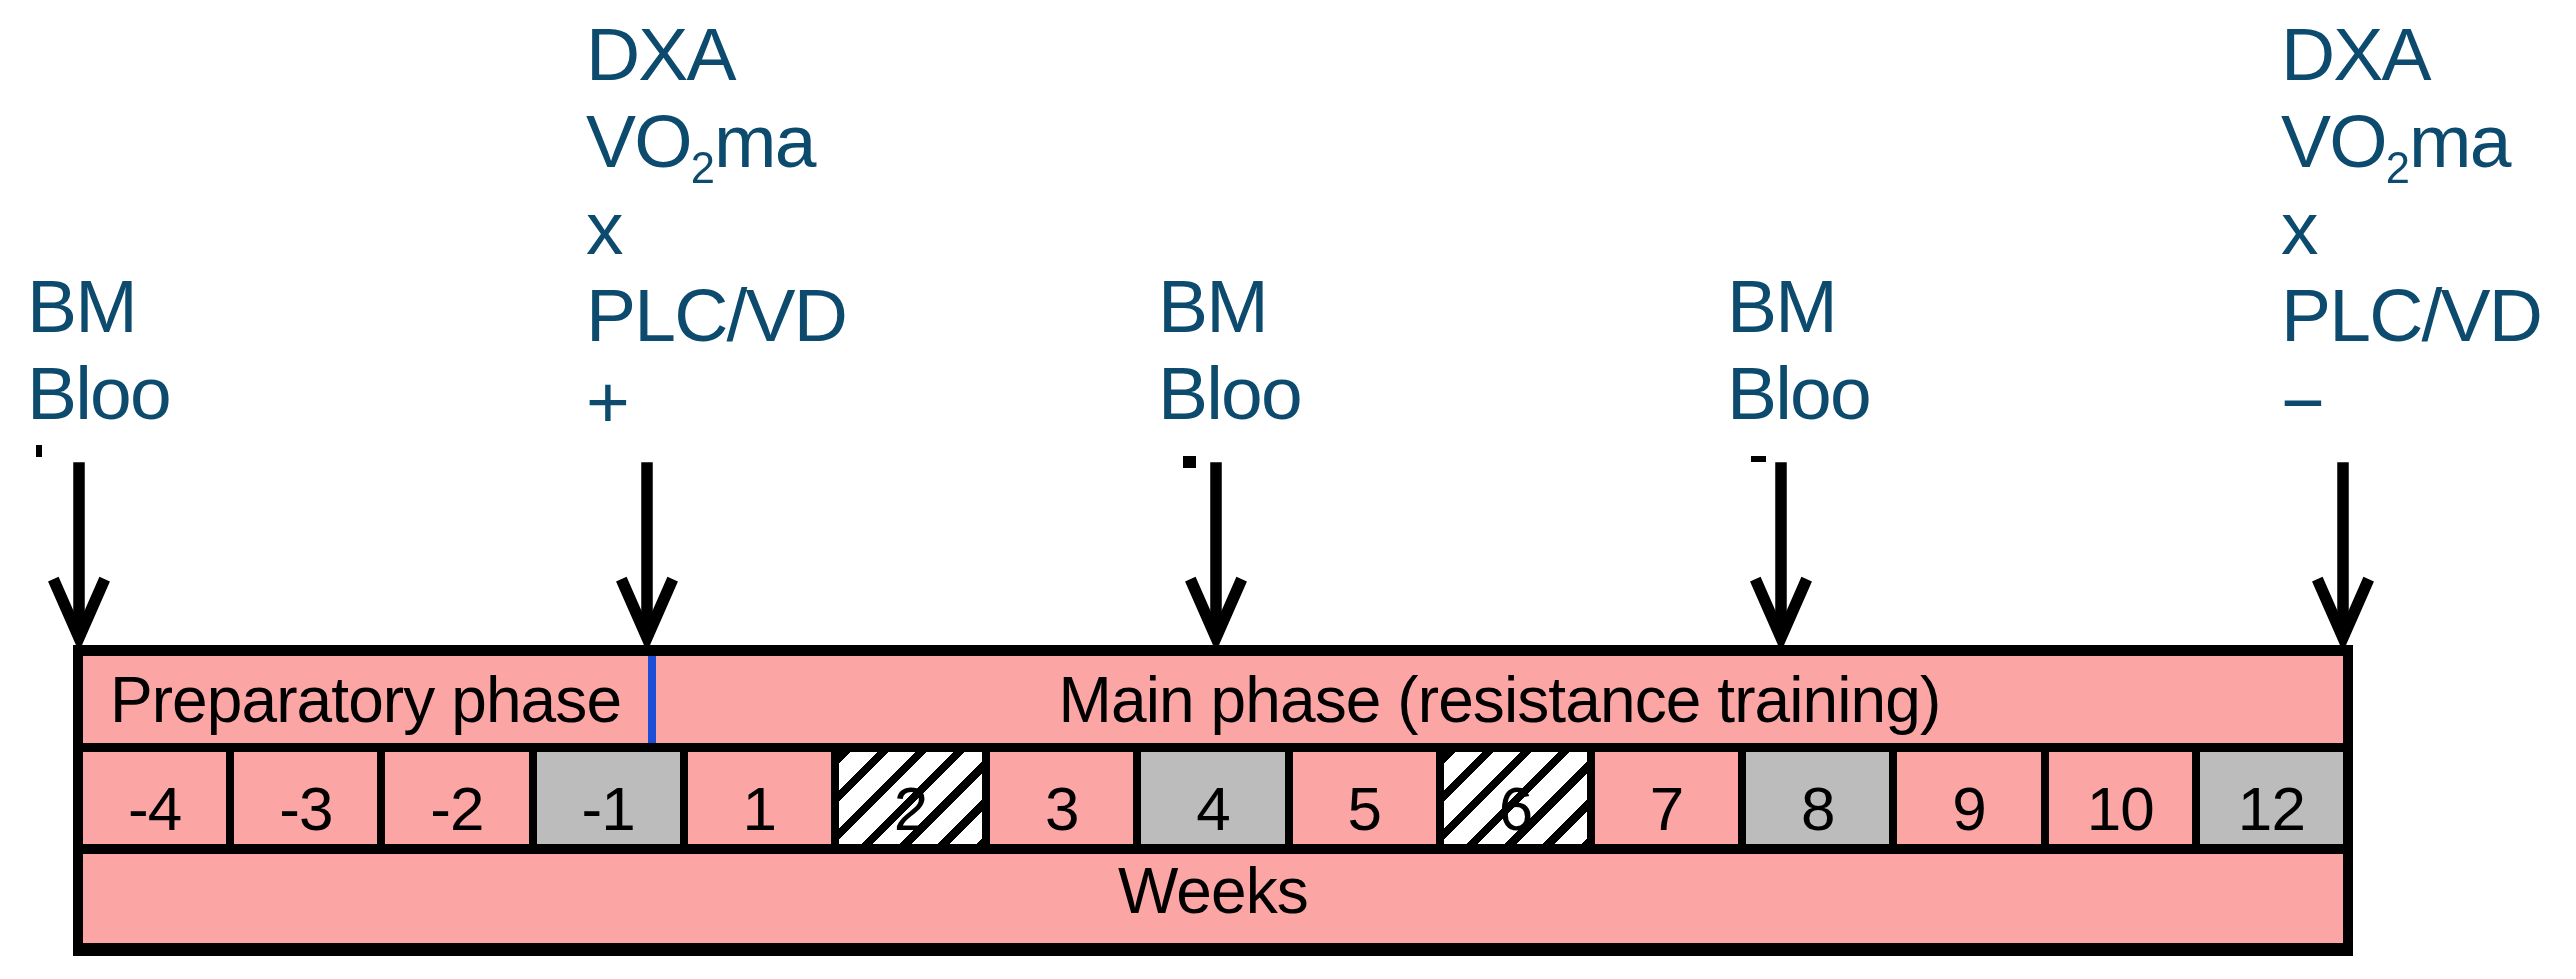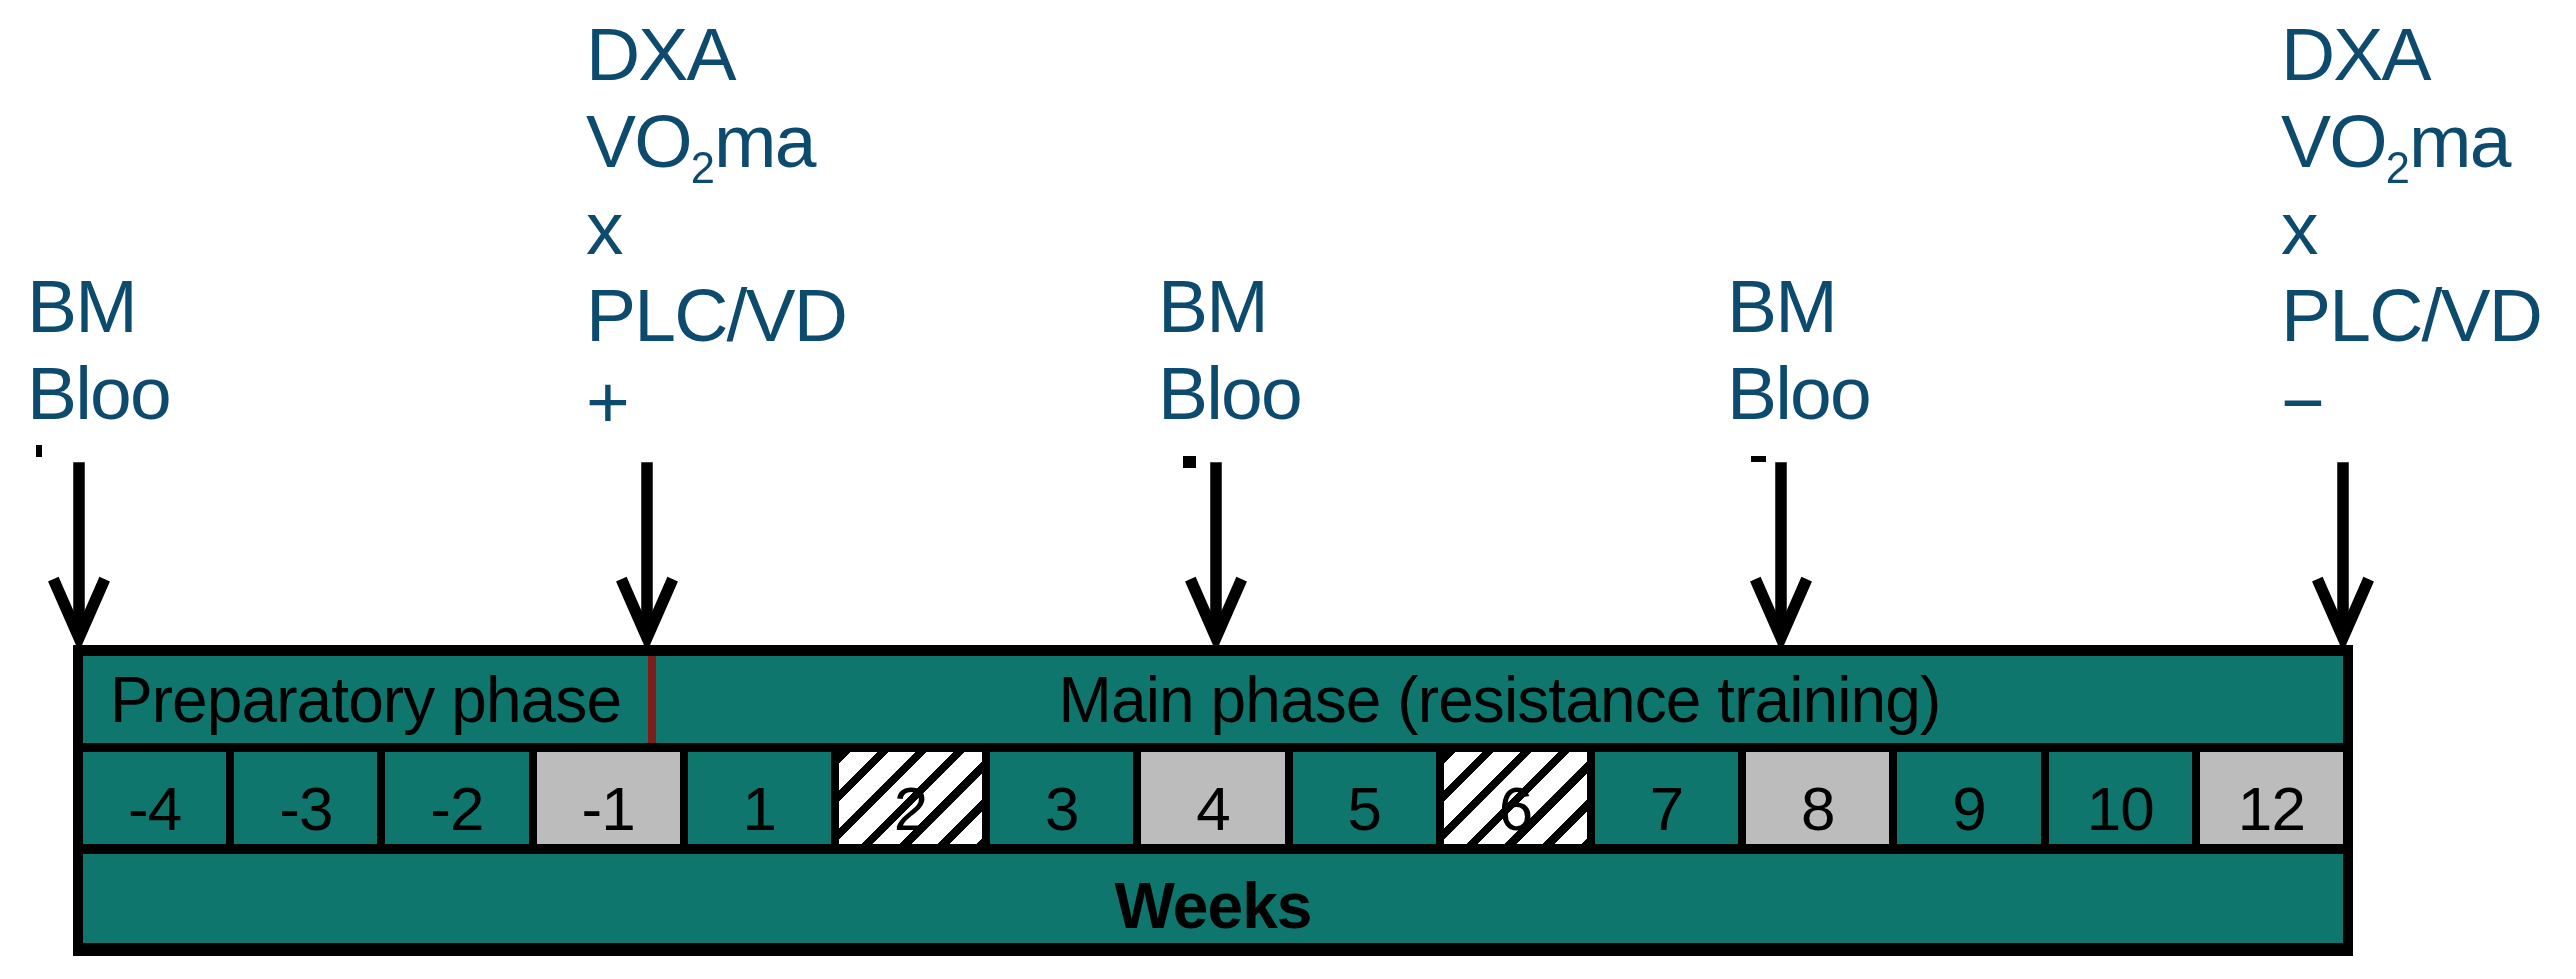--- a/index.html
+++ b/index.html
@@ -30,43 +30,43 @@
   .arrow svg { display:block; width:62px; height:183px; }
   .arrow-1 { left:48px; }
   .arrow-2 { left:616px; }
   .arrow-3 { left:1185px; }
   .arrow-4 { left:1750px; }
   .arrow-5 { left:2312px; }
 
   
   .ttable {
     position:absolute; left:73px; top:645px; width:2280px; height:311px;
-    box-sizing:border-box; background:#0f766e;
+    box-sizing:border-box; background:#fca5a5;
     border:10.7px solid #000; border-top-width:11.5px; border-bottom-width:13.3px;
     display:flex; flex-direction:column;
   }
   .row { box-sizing:border-box; }
   .phase-row { flex:0 0 96px; border-bottom:9px solid #000; display:flex; }
   .phase-cell { box-sizing:border-box; display:flex; align-items:center; justify-content:center;
                 font-size:64px; letter-spacing:-0.9px; }
   .phase-prep { width:25%; }
-  .phase-main { width:75%; border-left:8px solid #7f1d1d;text-align:center; }
+  .phase-main { width:75%; border-left:8px solid #1d4ed8;text-align:center; }
 
   .week-row { flex:0 0 102px; border-bottom:10.7px solid #000; display:flex; }
   .week-cell { flex:1 1 0; box-sizing:border-box; border-left:8px solid #000;
                display:flex; align-items:flex-end; justify-content:center;
                font-size:62px; line-height:1; padding-bottom:4.4px; letter-spacing:-0.9px; }
   .week-cell:first-child { border-left:none; }
   .week-cell.shaded { background:#bcbcbc; }
   .week-cell.hatched {
     background:repeating-linear-gradient(135deg, #000 0 8px, #fff 8px, #fff 27px);
   }
 
-  .weeks-row { flex:1 1 auto; display:flex; align-items:flex-end; justify-content:center;
-               font-size:64px; letter-spacing:-0.9px;font-weight:bold; }
+  .weeks-row { flex:1 1 auto; display:flex; align-items:flex-start; justify-content:center;
+               font-size:64px; letter-spacing:-0.9px; }
 </style>
 </head>
 <body>
 
 <div class="stage">
 
   <div class="ann ann-bm-1">
     <div class="ln">BM</div>
     <div class="ln">Bloo</div>
   </div>

